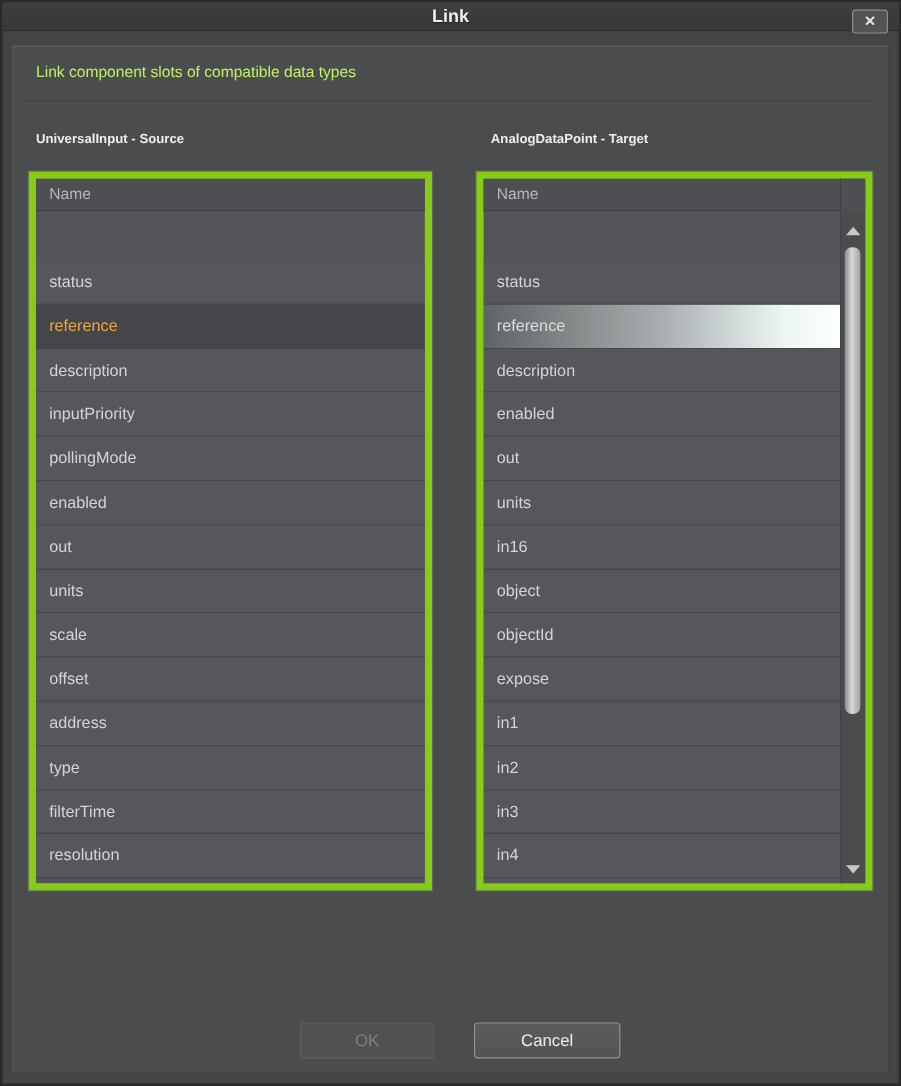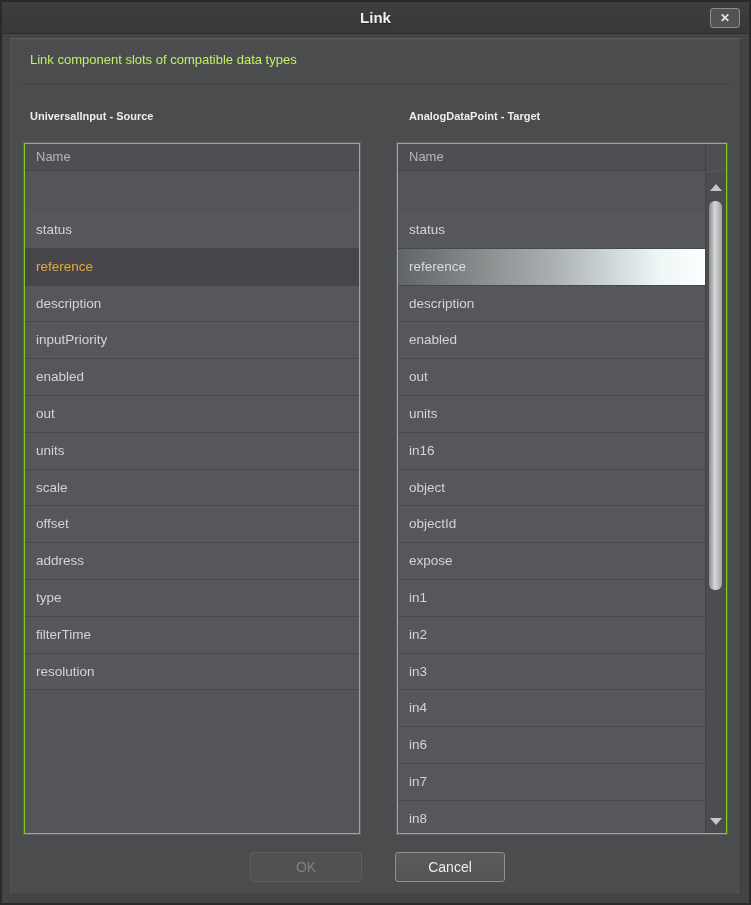--- a/index.html
+++ b/index.html
@@ -6,21 +6,21 @@
   * { box-sizing:border-box; }
   .dialog {
     position:relative; width:751px; height:905px;
     background:#434446;
     border:2px solid #282a2c;
     font-family:"Liberation Sans", sans-serif;
     overflow:hidden;
   }
   
   .titlebar {
-    position:absolute; top:0; left:0; right:0; height:32px;
+    position:absolute; top:0; left:0; right:0; height:24px;
     background:linear-gradient(#3e3e40,#37383a);
     border-bottom:1px solid #2c2d2f;
     display:flex; align-items:center; justify-content:center;
   }
   .titlebar .title {
     color:#eef0f0; font-size:15px; font-weight:bold;
     text-shadow:0 1px 1px rgba(0,0,0,.4);
   }
   .close-btn {
     position:absolute; right:9px; top:6px; width:30px; height:20px;
@@ -45,23 +45,23 @@
     border-top:1px solid #404143; border-bottom:1px solid #525355;
   }
   .panel-heading {
     position:absolute; color:#eceded; font-size:11px; font-weight:bold;
     margin:0; top:71px;
   }
   .heading-source { left:19px; }
   .heading-target { left:398px; }
   
   .listbox {
-    position:absolute; top:104px; height:691px;
+    position:absolute; top:104px; height:599px;
     background:#535558;
-    border:1px solid #84cc16;
+    border:6px solid #84cc16;
     box-shadow:0 0 0 1px #5f6163;
   }
   .listbox-source { left:13px;  width:336px; }
   .listbox-target { left:386px; width:330px; }
   .list-header {
     position:relative; height:27px; line-height:26px;
     background:#4e4f52; border-bottom:1px solid #404144;
     color:#b6b7b9; font-size:13px; padding-left:11px;
   }
   .scroll-col-header {
@@ -105,21 +105,21 @@
   
   .btn {
     position:absolute; top:813px; height:30px; border-radius:3px;
     font-size:14px; font-family:"Liberation Sans", sans-serif;
   }
   .btn-ok {
     left:239px; width:112px;
     background:#4f5153; border:1px solid #5c5e60; color:#7f8183;
   }
   .btn-cancel {
-    left:384px; width:110px;
+    left:384px; width:122px;
     background:linear-gradient(#5a5c5e,#515355);
     border:1px solid #909294; color:#eceded; cursor:pointer;
   }
 </style>
 </head>
 <body>
 
 <div class="dialog">
 
   <div class="titlebar">
@@ -139,20 +139,21 @@
 
     <div class="listbox listbox-source">
       <div class="list-header">
         <span>Name</span>
       </div>
       <div class="rows" id="source-rows">
           <div class="row">status</div>
           <div class="row sel-source">reference</div>
           <div class="row">description</div>
           <div class="row">inputPriority</div>
+          <div class="row">pollingMode</div>
           <div class="row">enabled</div>
           <div class="row">out</div>
           <div class="row">units</div>
           <div class="row">scale</div>
           <div class="row">offset</div>
           <div class="row">address</div>
           <div class="row">type</div>
           <div class="row">filterTime</div>
           <div class="row">resolution</div>
         </div>

